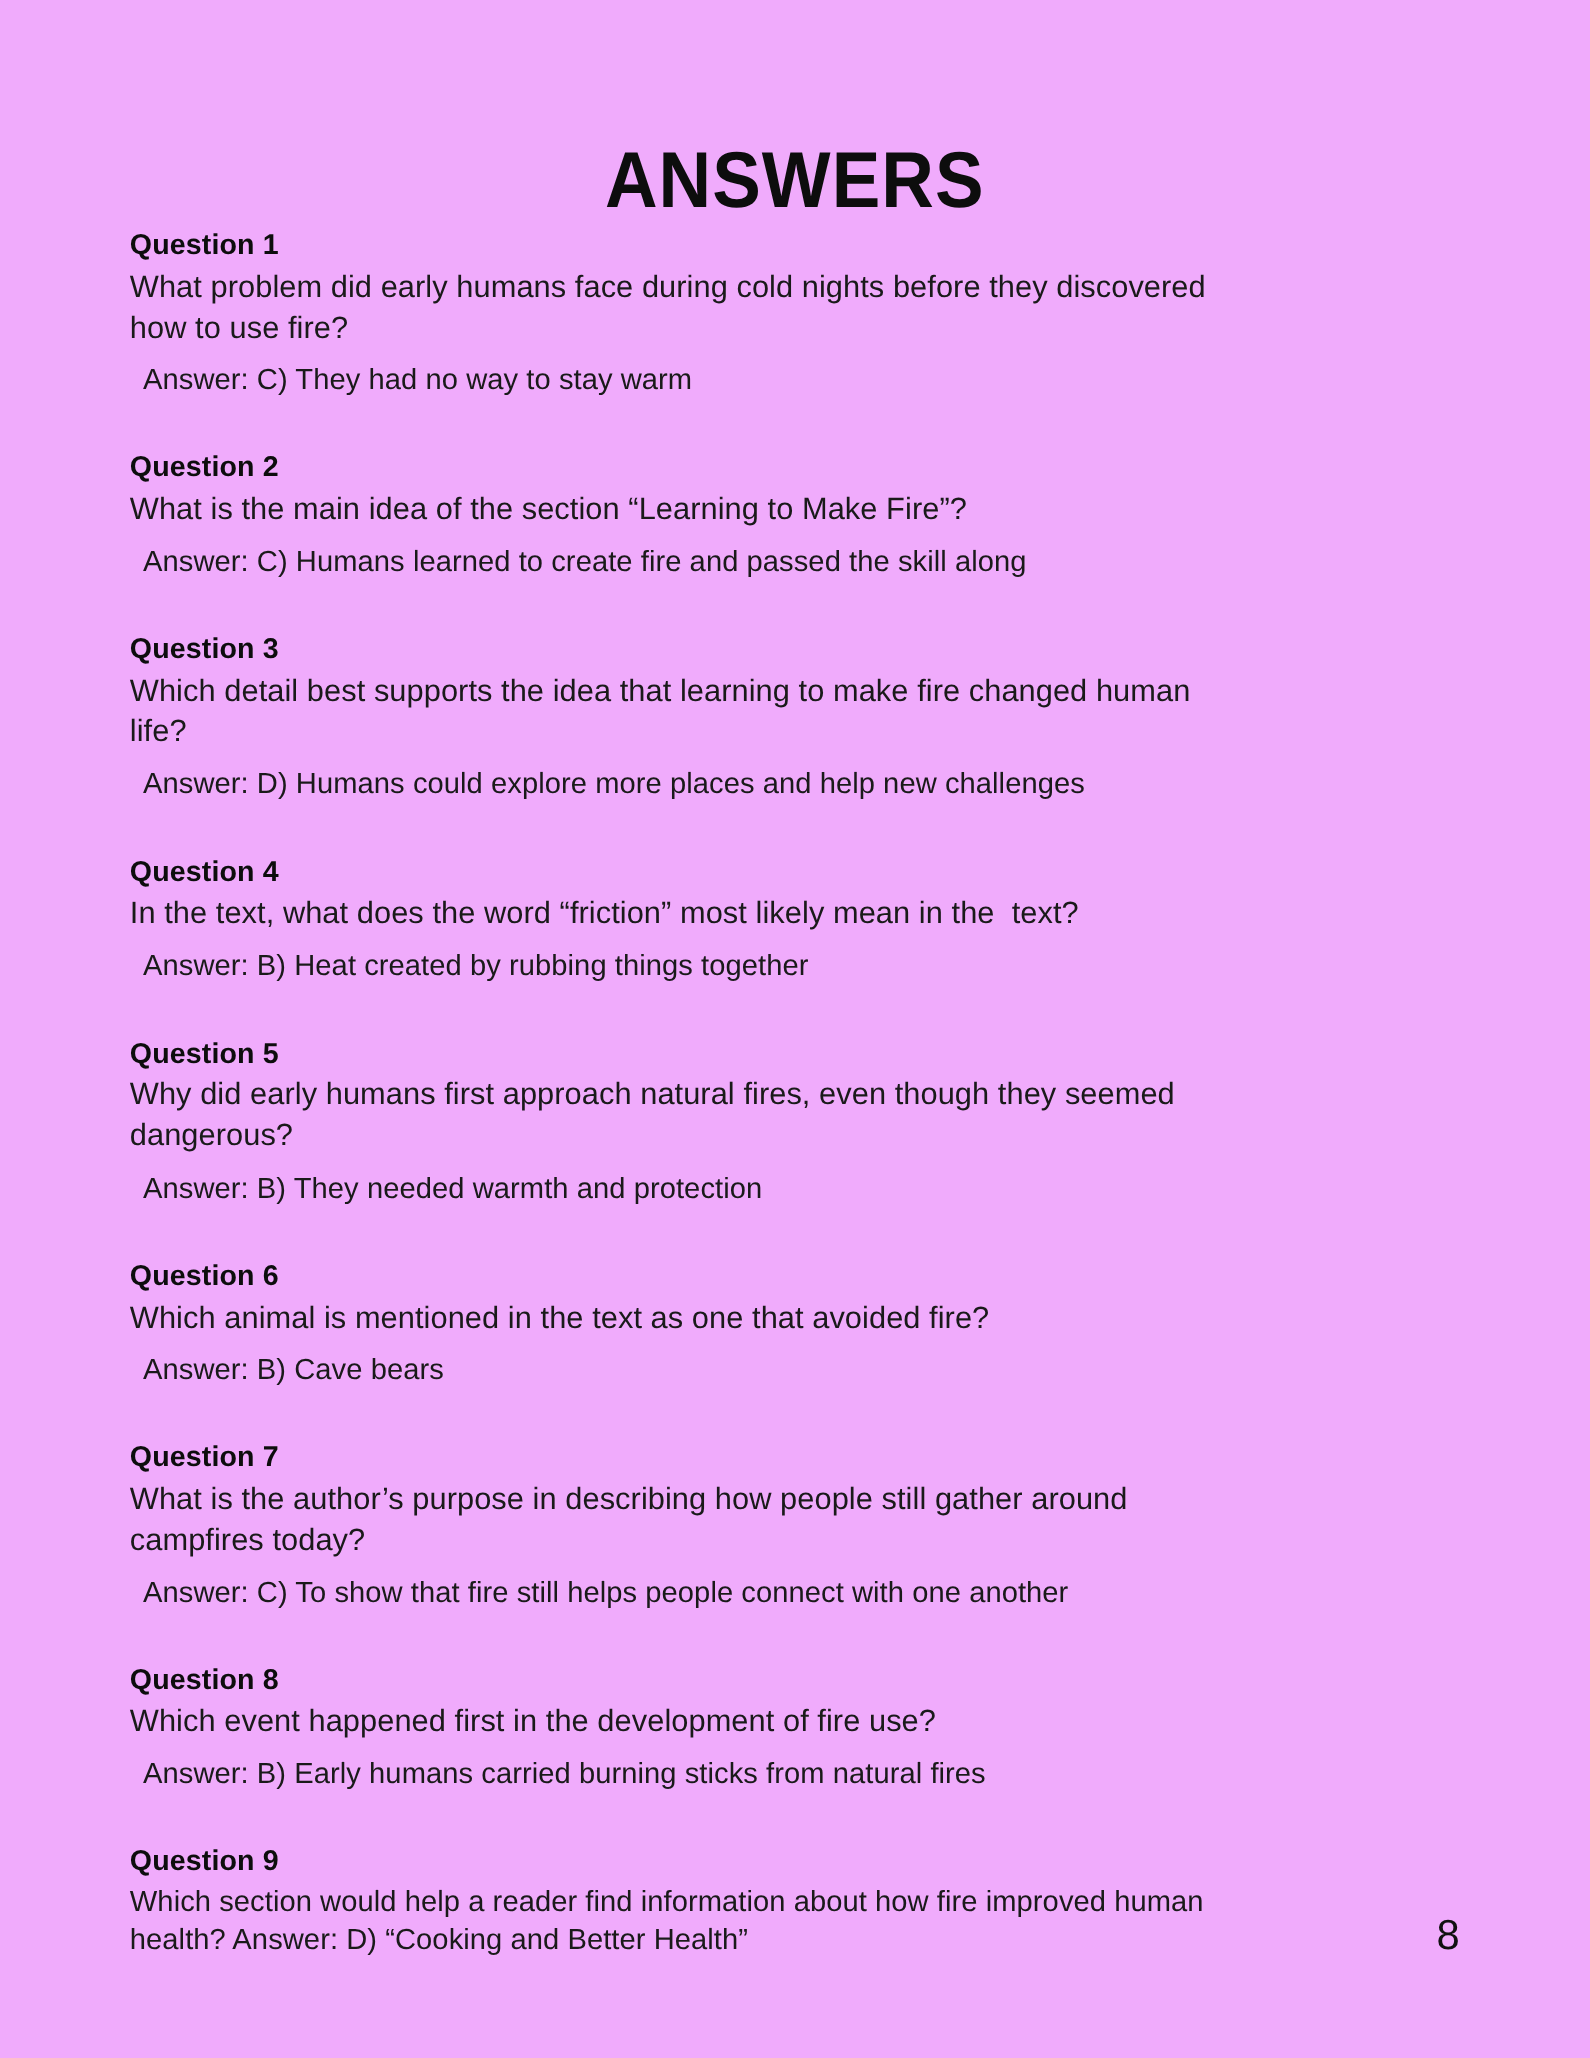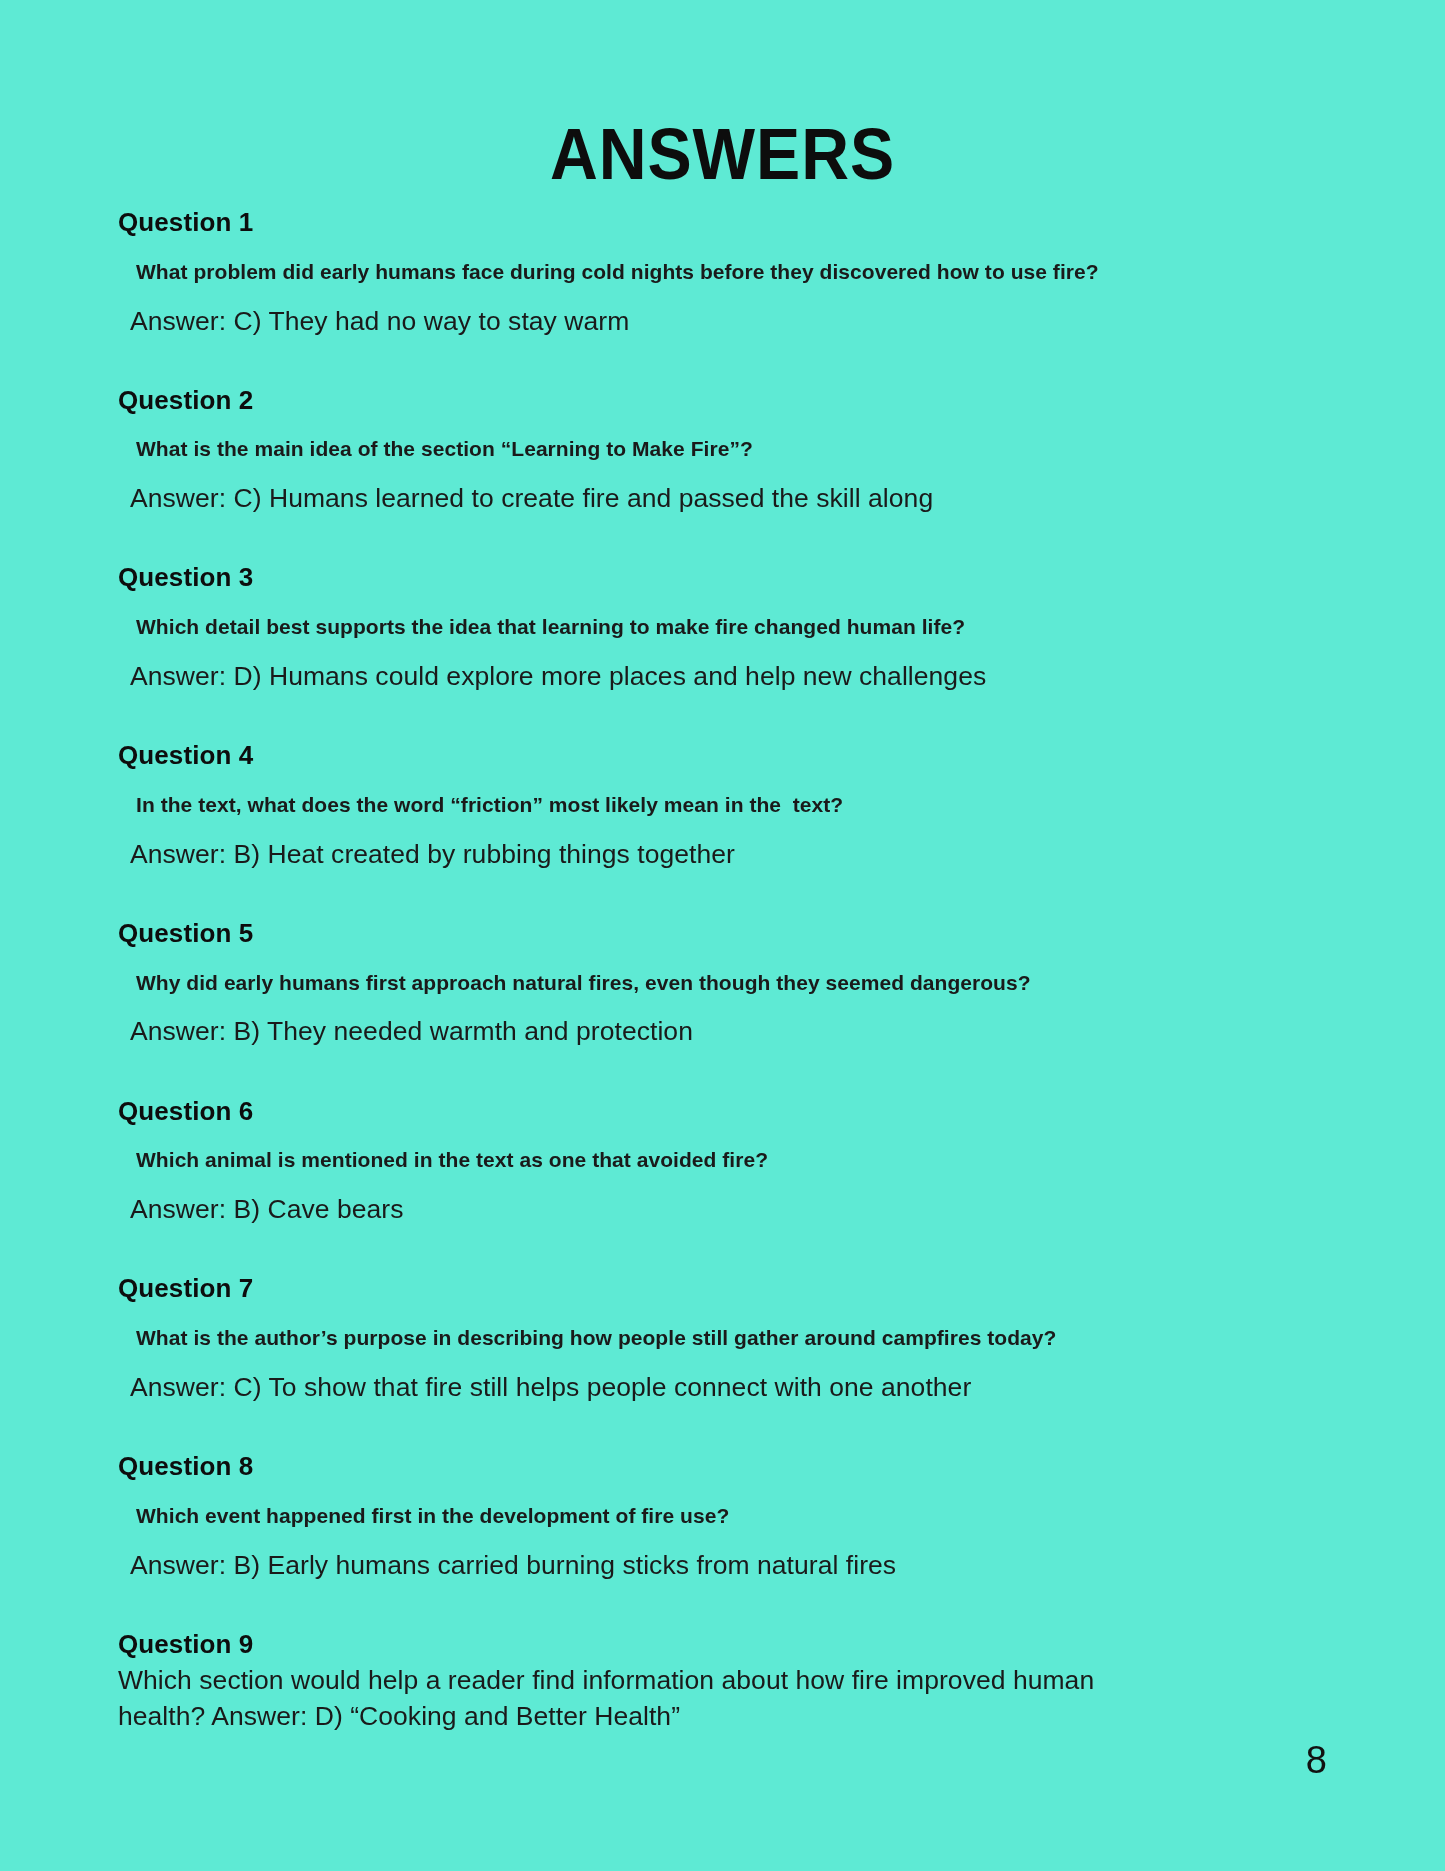--- a/index.html
+++ b/index.html
@@ -11,23 +11,23 @@
     width: 1445px;
     height: 1871px;
     font-family: "Liberation Sans", "DejaVu Sans", sans-serif;
     color: #111111;
     -webkit-font-smoothing: antialiased;
   }
   .page {
     position: relative;
     width: 1445px;
     height: 1871px;
-    background: #5eead4;
+    background: #f0abfc;
     box-sizing: border-box;
-    padding: 6px;
+    padding: 16px;
     overflow: hidden;
   }
   .page-title {
     text-align: center;
     font-family: "Liberation Sans Narrow", "Liberation Sans", "DejaVu Sans", sans-serif;
     font-weight: 700;
     font-size: 72px;
     letter-spacing: 1px;
     line-height: 1.0;
     color: #0d0d0d;
@@ -51,25 +51,25 @@
   }
   .q-heading {
     font-weight: 700;
     font-size: 26px;
     line-height: 1.33;
     color: #0d0d0d;
     margin: 0 0 2px 0;
     letter-spacing: 0.1px;
   }
   .q-text {
-    font-weight: 700;
-    font-size: 21px;
+    font-weight: 400;
+    font-size: 28px;
     line-height: 1.33;
     color: #1a1a1a;
-    margin: 18px;
+    margin: 0;
     letter-spacing: 0.05px;
     white-space: pre-wrap;
   }
   .q-answer {
     font-weight: 400;
     font-size: 26.5px;
     line-height: 1.33;
     color: #1a1a1a;
     margin: 12px;
     letter-spacing: 0.05px;

